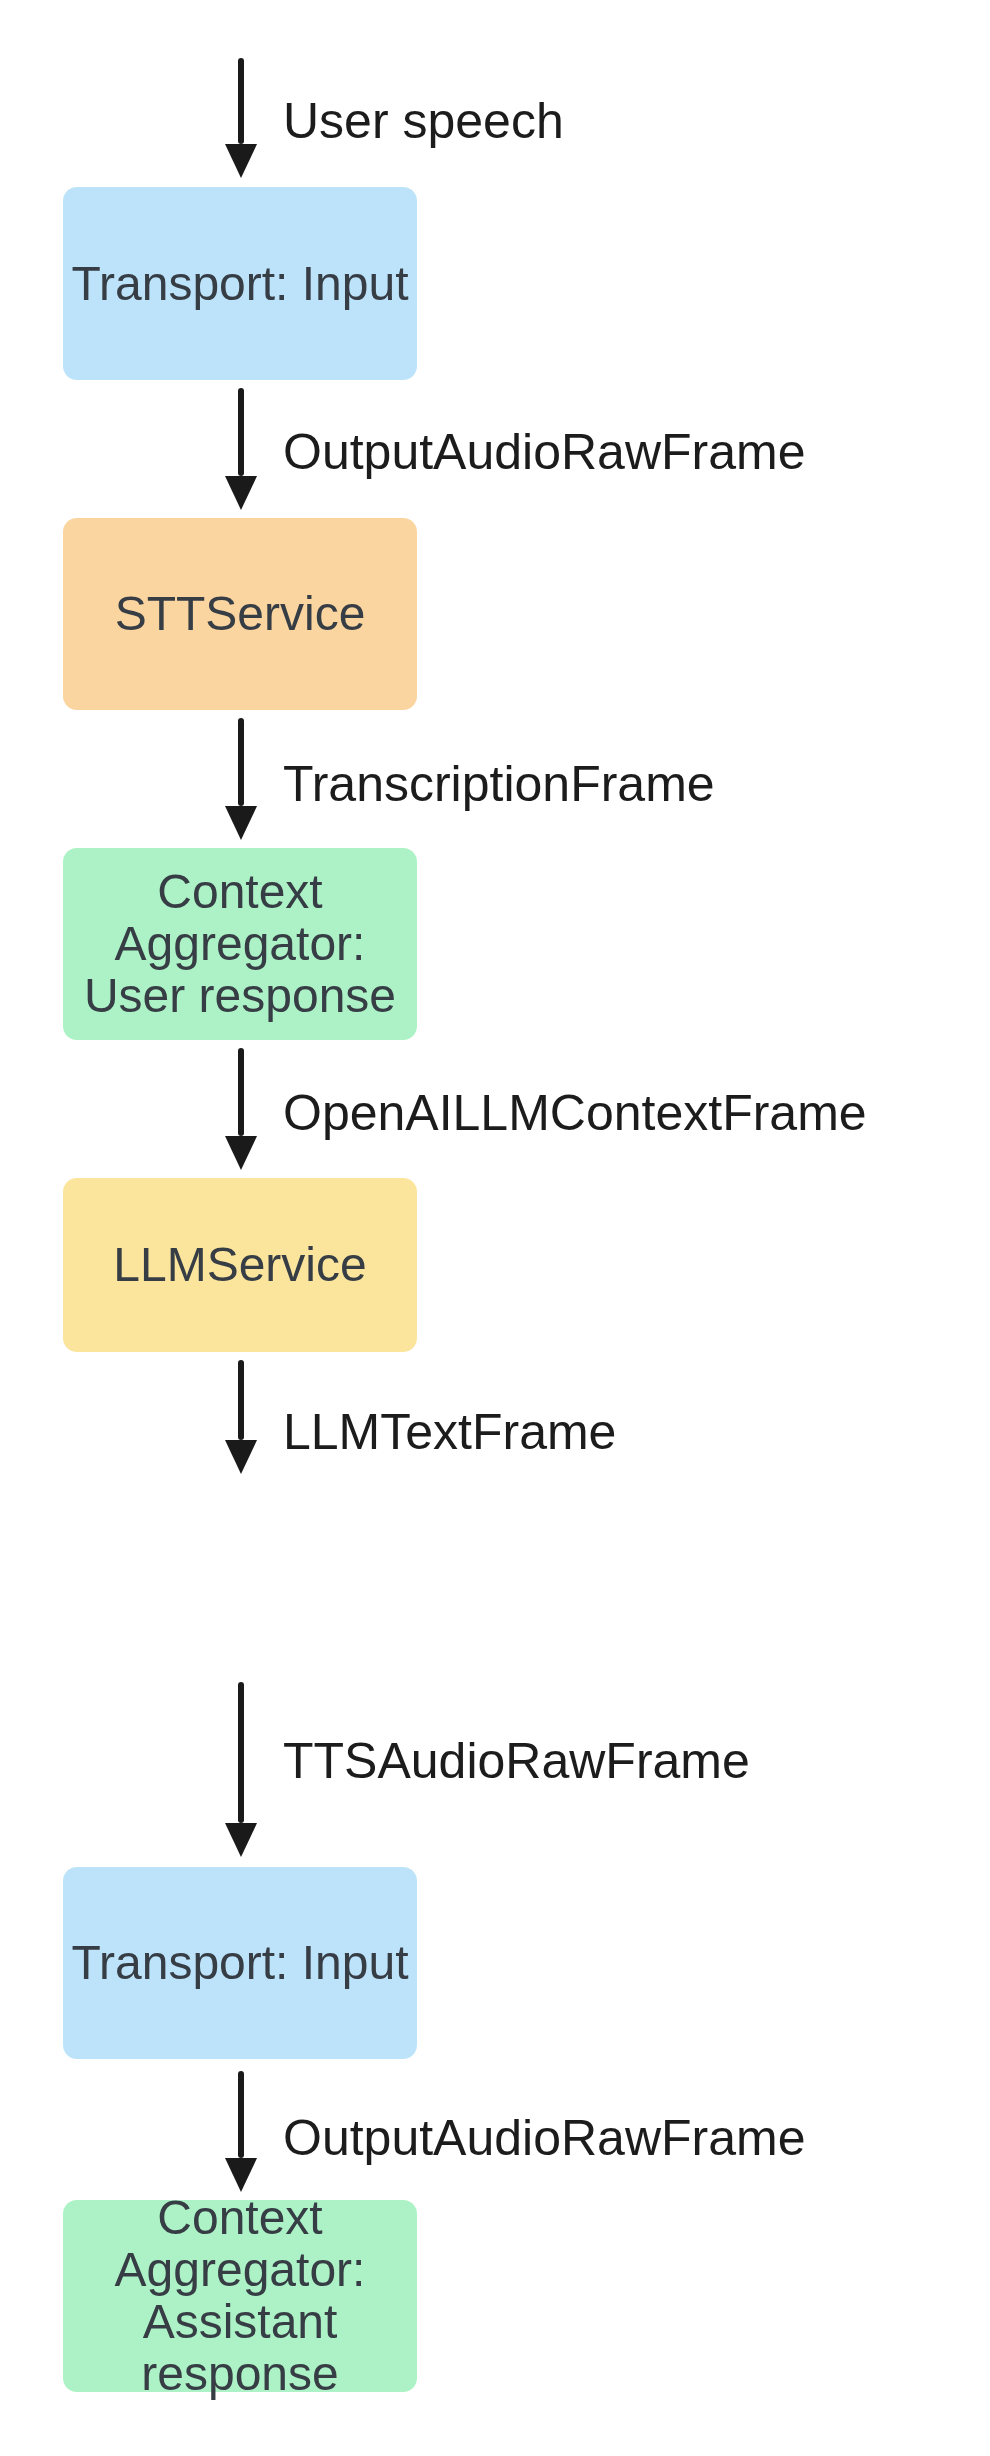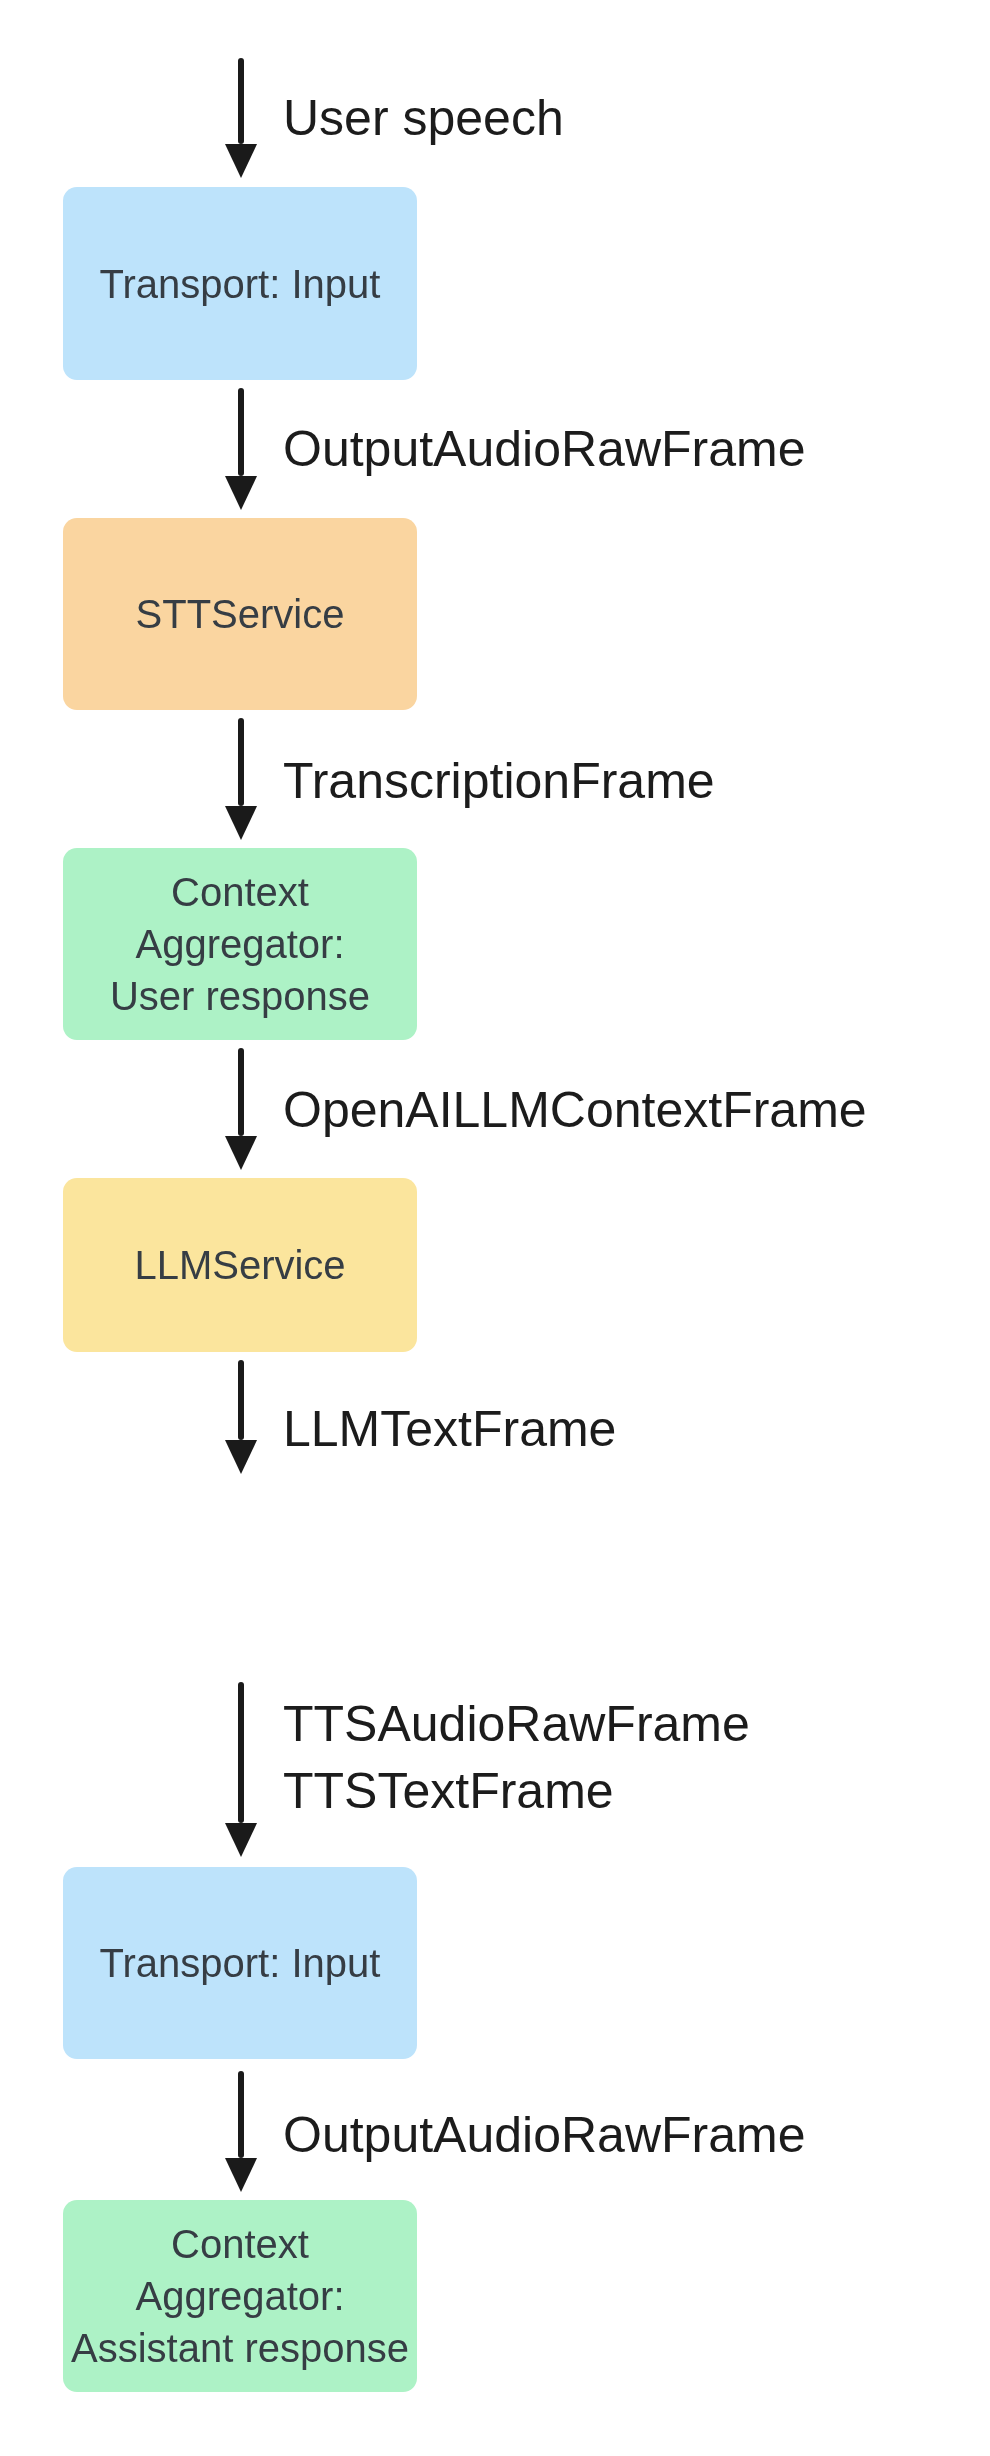--- a/index.html
+++ b/index.html
@@ -18,37 +18,37 @@
   .node {
     position: absolute;
     left: 63px;
     width: 354px;
     border-radius: 14px;
     display: flex;
     flex-direction: column;
     align-items: center;
     justify-content: center;
     text-align: center;
-    font-size: 40px;
+    font-size: 48px;
     font-weight: 500;
     color: #363D44;
     line-height: 52px;
   }
   .node span { display: block; }
   .edge-label {
     position: absolute;
     left: 283px;
     transform: translateY(-50%);
     font-size: 50px;
     font-weight: 500;
     color: #1C1C1C;
     line-height: 67px;
     white-space: nowrap;
   }
-  .edge-label span { display: block; }
+  .edge-label span { display: block; margin-top: 7px; }
   .arrow {
     position: absolute;
     left: 224px;
     width: 33px;
     display: flex;
     flex-direction: column;
     align-items: center;
   }
   .arrow .shaft {
     width: 6px;
@@ -126,21 +126,20 @@
     <span>LLMTextFrame</span>
   </div>
 
 
   <div class="arrow" style="top:1682px;height:175px;">
     <div class="shaft"></div>
     <div class="head"></div>
   </div>
   <div class="edge-label" style="top:1758px;">
     <span>TTSAudioRawFrame</span>
-    <span>TTSTextFrame</span>
   </div>
 
   <div class="node" style="top: 1867px; height: 192px; background-color: rgb(189, 227, 251);">
     <span>Transport: Input</span>
   </div>
 
   <div class="arrow" style="top:2071px;height:121px;">
     <div class="shaft"></div>
     <div class="head"></div>
   </div>

